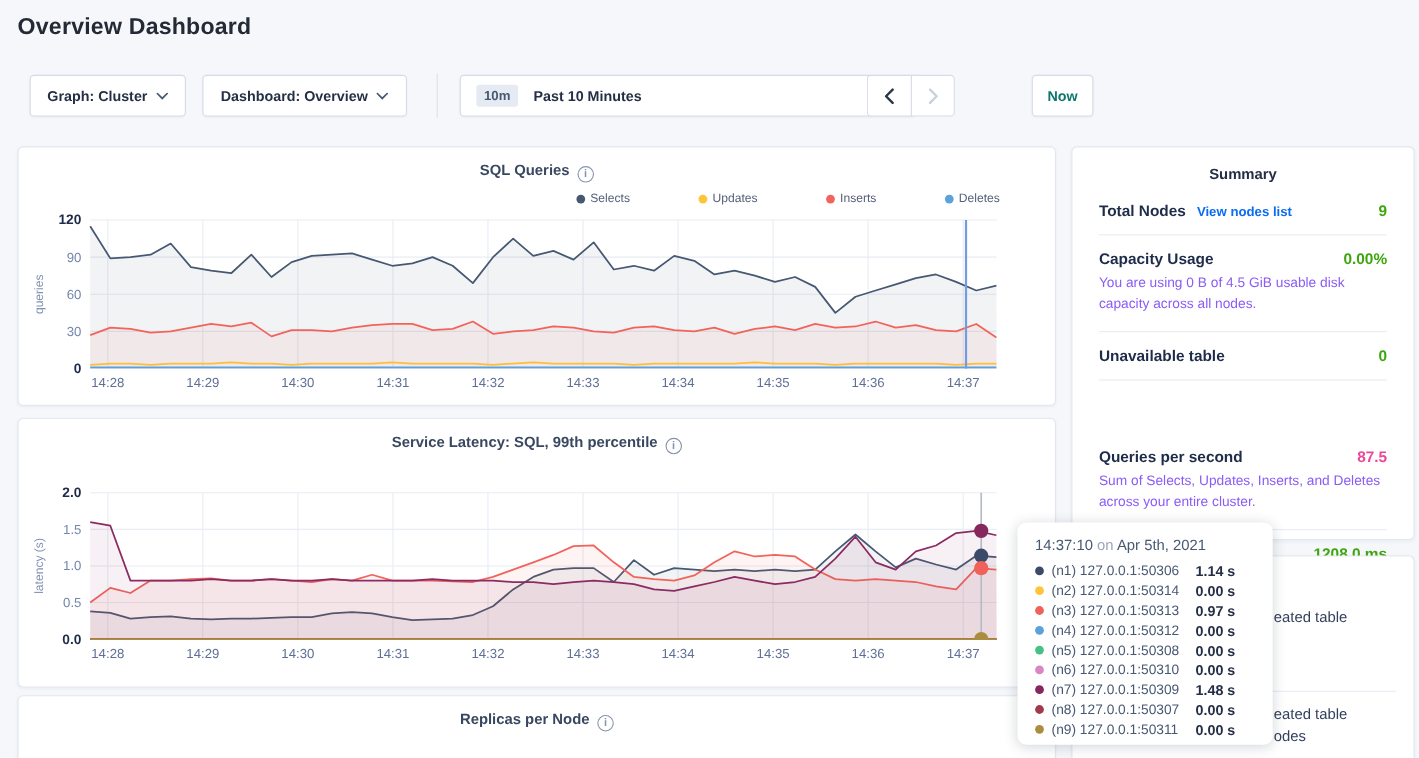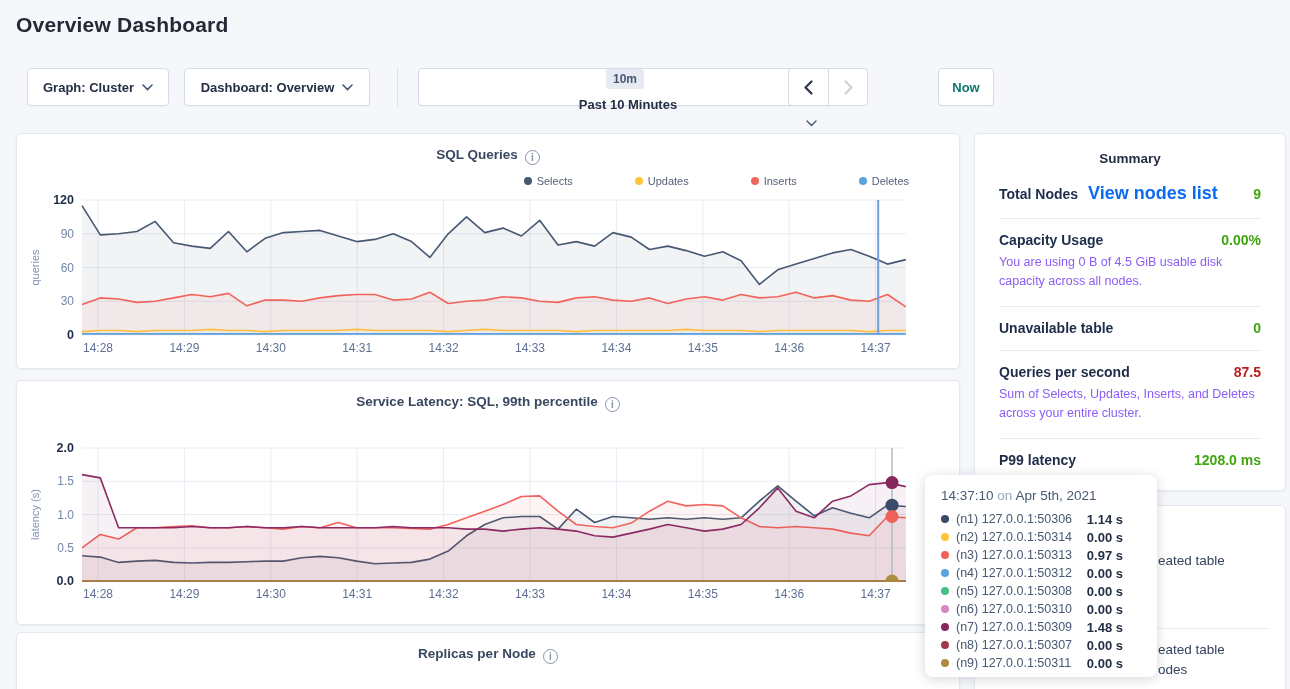--- a/index.html
+++ b/index.html
@@ -37,21 +37,21 @@
   .legend .li{ display:flex; align-items:center; gap:5px; cursor:pointer;margin-left:44px;}
   .legend .dot{ width:8px; height:8px; border-radius:50%; display:inline-block;}
   svg.chart-svg{ position:absolute; left:0; top:0; }
   
   .sum-title{ text-align:center; font-size:13.5px; font-weight:bold; color:#242f45; padding:17px 0 4px;}
   .srows{ padding:0 24px;}
   .srow{ padding:13px 0 14px;}
   .srow + .srow{ border-top:1px solid #e8ecf2;}
   .srow .line1{ display:flex; align-items:baseline;}
   .srow .lbl{ font-size:14px; font-weight:bold; color:#1e2c49;}
-  .srow .link{ font-size:18px; font-weight:bold; margin-left:10px; cursor:pointer; text-decoration:none;}
+  .srow .link{ font-size:12px; font-weight:bold; margin-left:10px; cursor:pointer; text-decoration:none;}
   .srow .val{ margin-left:auto; font-size:14px; font-weight:bold;}
   .srow .note{ font-size:12.5px; color:#8b5cf6; line-height:1.55; margin-top:5px;}
   
   .frag{ position:absolute; font-size:13.5px; color:#33415c; white-space:nowrap;}
   .ediv{ position:absolute; left:16px; right:16px; height:1px; background:#e8ecf2;}
   
   .tooltip{ position:absolute; left:925px; top:475px; width:232px; height:202px; background:#fff; border-radius:8px;
             box-shadow:0 2px 12px rgba(40,50,70,.2); padding:13px 16px 12px; z-index:50;}
   .tt-title{ font-size:13.5px; color:#475872; margin-bottom:7px;}
   .tt-title .on{ color:#9aa5bc; }
@@ -74,21 +74,21 @@
 </button>
 <button class="ctl" style="left:184px;width:186px;">
   <span>Dashboard: Overview</span>
   <span class="chev">
       <svg width="11" height="7" viewBox="0 0 11 7">
         <polyline points="1,1 5.5,5.5 10,1" fill="none" stroke="#475872" stroke-width="1.6" stroke-linecap="round"></polyline>
       </svg>
     </span>
 </button>
 <div class="vdiv"></div>
-<div class="ctl timepicker" style="left:418px;width:414px;flex-direction:column;">
+<div class="ctl timepicker" style="left:418px;width:414px;">
   <span class="badge">10m</span>
   <span style="margin-left:6px;">Past 10 Minutes</span>
   <span class="chev">
       <svg width="11" height="7" viewBox="0 0 11 7">
         <polyline points="1,1 5.5,5.5 10,1" fill="none" stroke="#475872" stroke-width="1.4" stroke-linecap="round"></polyline>
       </svg>
     </span>
 </div>
 <div class="pager">
   <button>
@@ -261,21 +261,21 @@
       </div>
       <div class="srow">
         <div class="line1">
           <span class="lbl">Unavailable table</span>
           <span class="val" style="color: rgb(63, 165, 14);">0</span>
         </div>
       </div>
       <div class="srow">
         <div class="line1">
           <span class="lbl">Queries per second</span>
-          <span class="val" style="color: #b91c1c;">87.5</span>
+          <span class="val" style="color: #ec4899; margin-top: 48px;">87.5</span>
         </div>
         <div class="note">Sum of Selects, Updates, Inserts, and Deletes across your entire cluster.</div>
       </div>
       <div class="srow">
         <div class="line1">
           <span class="lbl">P99 latency</span>
           <span class="val" style="color: rgb(63, 165, 14);">1208.0 ms</span>
         </div>
       </div>
     </div>

